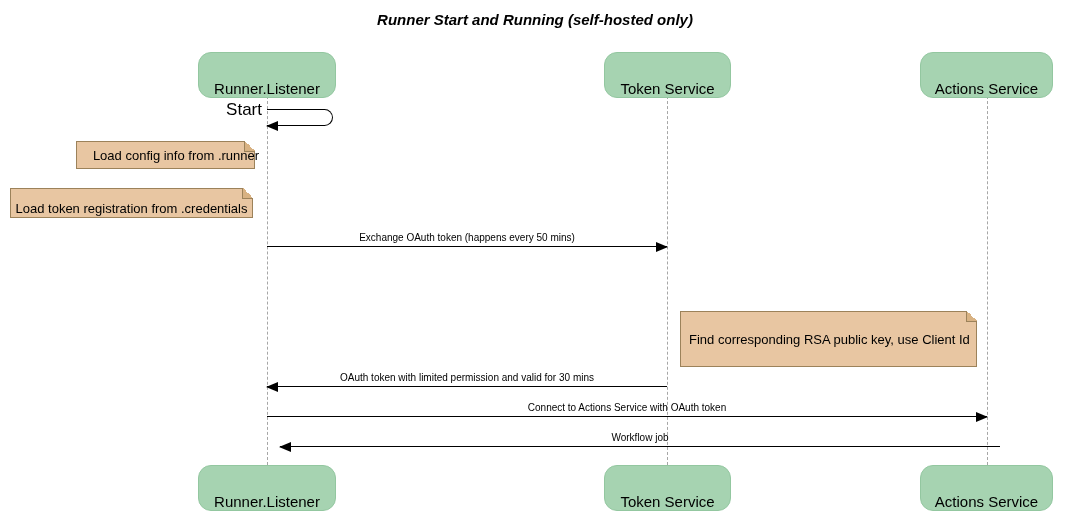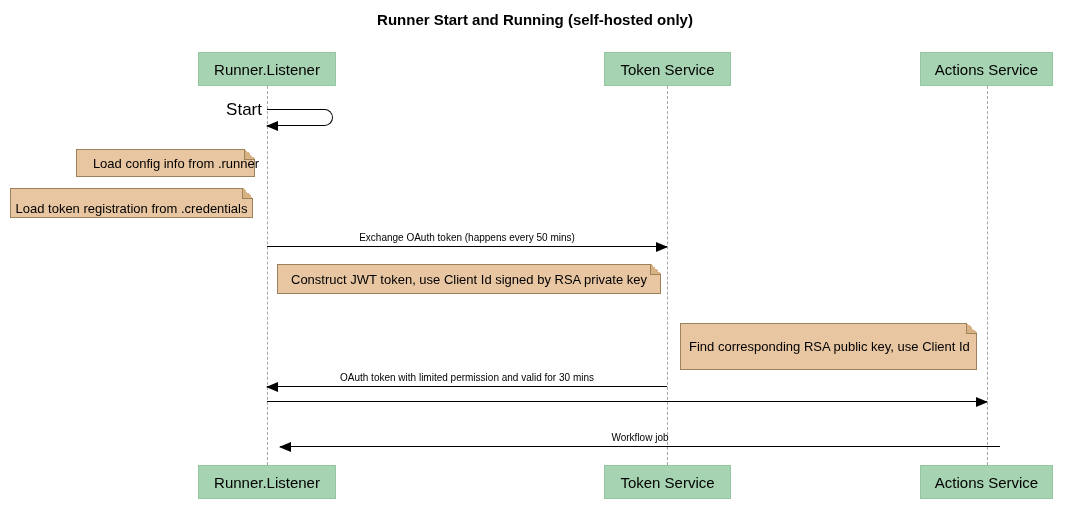--- a/index.html
+++ b/index.html
@@ -10,28 +10,28 @@
     --note-fold:#d8b283;
     --line:#000000;
     --lifeline:#a6a6a6;
     --bg:#ffffff;
   }
   html,body{margin:0;padding:0;background:#fff;}
   body{font-family:"Liberation Sans","DejaVu Sans",sans-serif;color:#111;}
   .canvas{position:relative;width:1070px;height:525px;background:var(--bg);overflow:hidden;}
 
   .diagram-title{position:absolute;top:11px;left:0;right:0;text-align:center;
-    font-size:15px;font-weight:bold;color:#000;}
+    font-size:15px;font-weight:bold;color:#000;font-style:italic;}
 
   .lifeline{position:absolute;top:86px;height:379px;width:0;
     border-left:1px dashed var(--lifeline);}
 
-  .actor{position:absolute;height:34px;background:var(--actor-fill);
-    border:1px solid var(--actor-border);border-radius:0;
-    display:flex;align-items:center;justify-content:center;
+  .actor{position:absolute;height:46px;background:var(--actor-fill);
+    border:1px solid var(--actor-border);border-radius:13px;
+    display:flex;align-items:flex-end;justify-content:center;
     font-size:15px;color:#000;box-sizing:border-box;}
 
   .message{position:absolute;}
   .msg-label{display:block;text-align:center;font-size:10px;line-height:13px;
     color:#000;margin-bottom:2px;white-space:nowrap;}
   .msg-line{position:relative;height:0;border-top:1.5px solid var(--line);}
   .arrowhead{position:absolute;width:0;height:0;}
   .arrowhead.right{right:-1px;top:-5px;
     border-left:12px solid var(--line);
     border-top:5.5px solid transparent;border-bottom:5.5px solid transparent;}
@@ -78,51 +78,49 @@
   </div>
   <div class="actor" style="left:920px;top:52px;width:133px;">
     <span>Actions Service</span>
   </div>
 
   <div class="start-label">Start</div>
   <div class="self-loop">
     <div class="arrowhead"></div>
   </div>
 
-  <div class="note" style="left:76px;top:149px;width:179px;height:28px;padding-left:29px;">
+  <div class="note" style="left:76px;top:141px;width:179px;height:28px;padding-left:29px;">
     <span>Load config info from .runner</span>
   </div>
 
   <div class="note" style="left:10px;top:188px;width:243px;height:30px;justify-content:flex-end;">
     <span>Load token registration from .credentials</span>
   </div>
 
   <div class="message" style="left:267px;top:231px;width:400px;">
     <span class="msg-label">Exchange OAuth token (happens every 50 mins)</span>
     <div class="msg-line">
       <div class="arrowhead right"></div>
     </div>
   </div>
 
-  <div class="note" style="left:277px;top:264px;width:384px;height:30px;">
-    <span>Construct JWT token, use Client Id signed by RSA private key</span>
-  </div>
 
-  <div class="note left-align" style="left:680px;top:311px;width:297px;height:47px;margin-top:12px;">
+  <div class="note left-align" style="left:680px;top:311px;width:297px;height:56px;">
     <span>Find corresponding RSA public key, use Client Id</span>
   </div>
 
   <div class="message" style="left:267px;top:371px;width:400px;">
     <span class="msg-label">OAuth token with limited permission and valid for 30 mins</span>
     <div class="msg-line">
       <div class="arrowhead left"></div>
     </div>
   </div>
 
   <div class="message" style="left:267px;top:401px;width:720px;">
+    <span class="msg-label">Connect to Actions Service with OAuth token</span>
     <div class="msg-line">
       <div class="arrowhead right"></div>
     </div>
   </div>
 
   <div class="message" style="left:280px;top:431px;width:720px;">
     <span class="msg-label">Workflow job</span>
     <div class="msg-line">
       <div class="arrowhead left"></div>
     </div>

